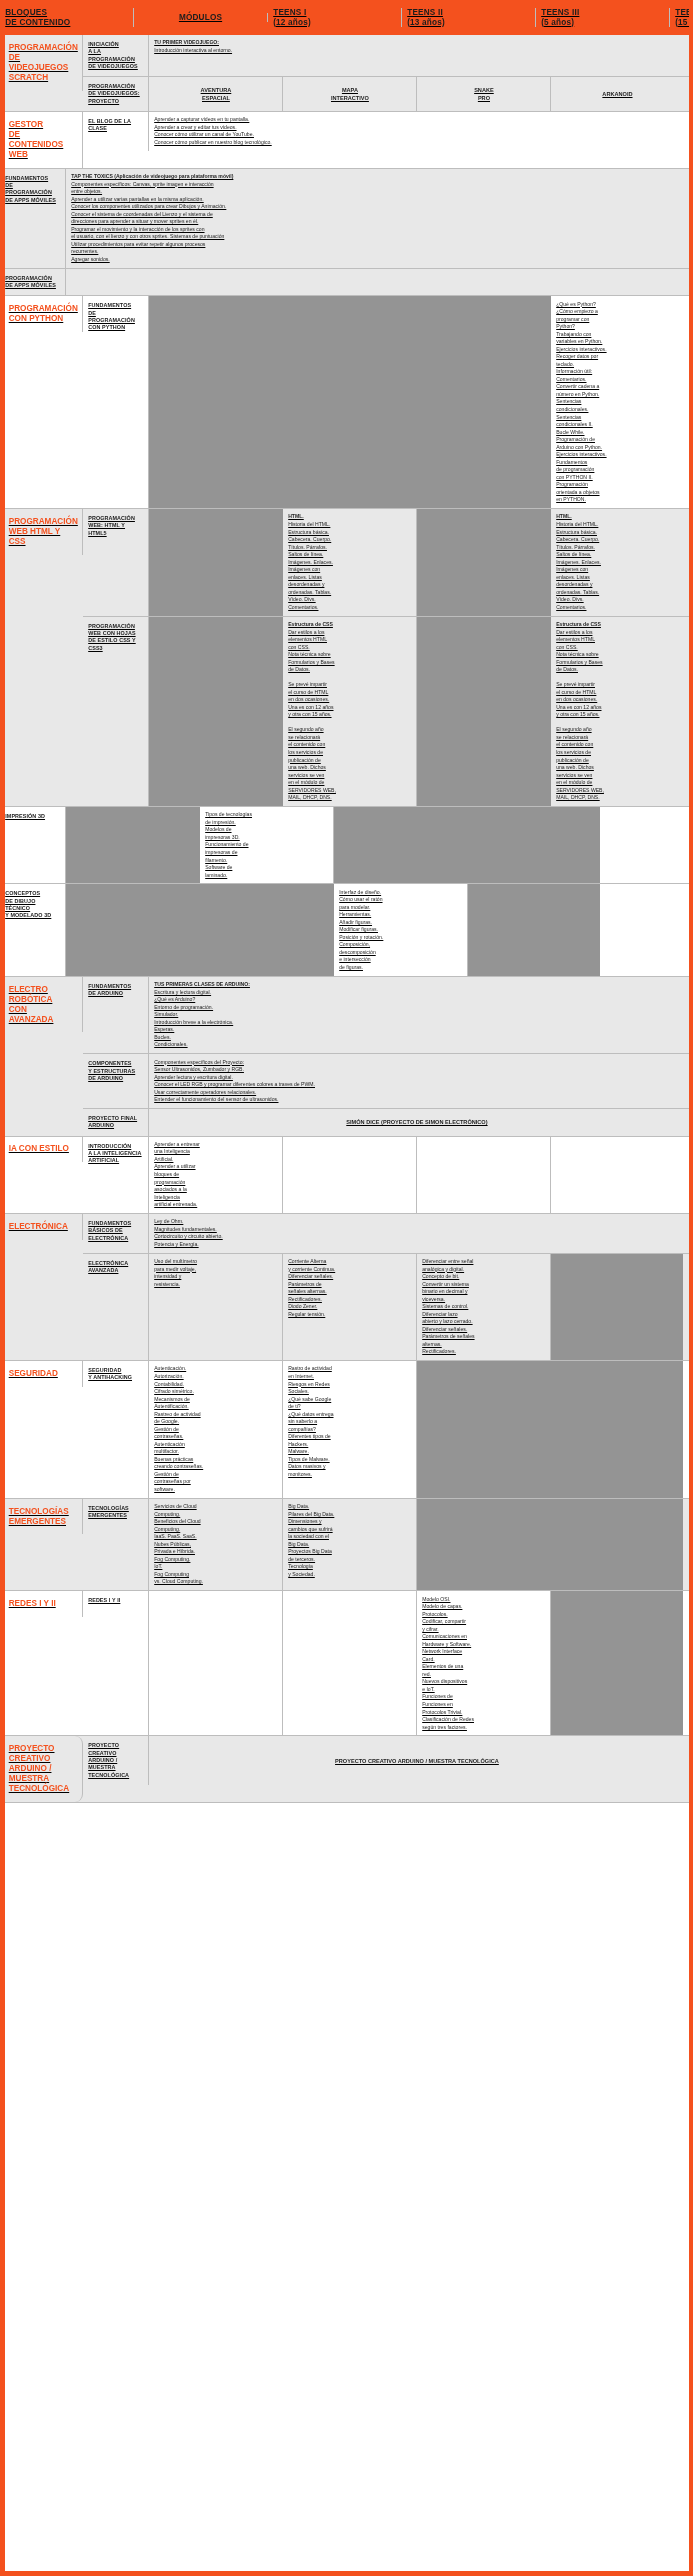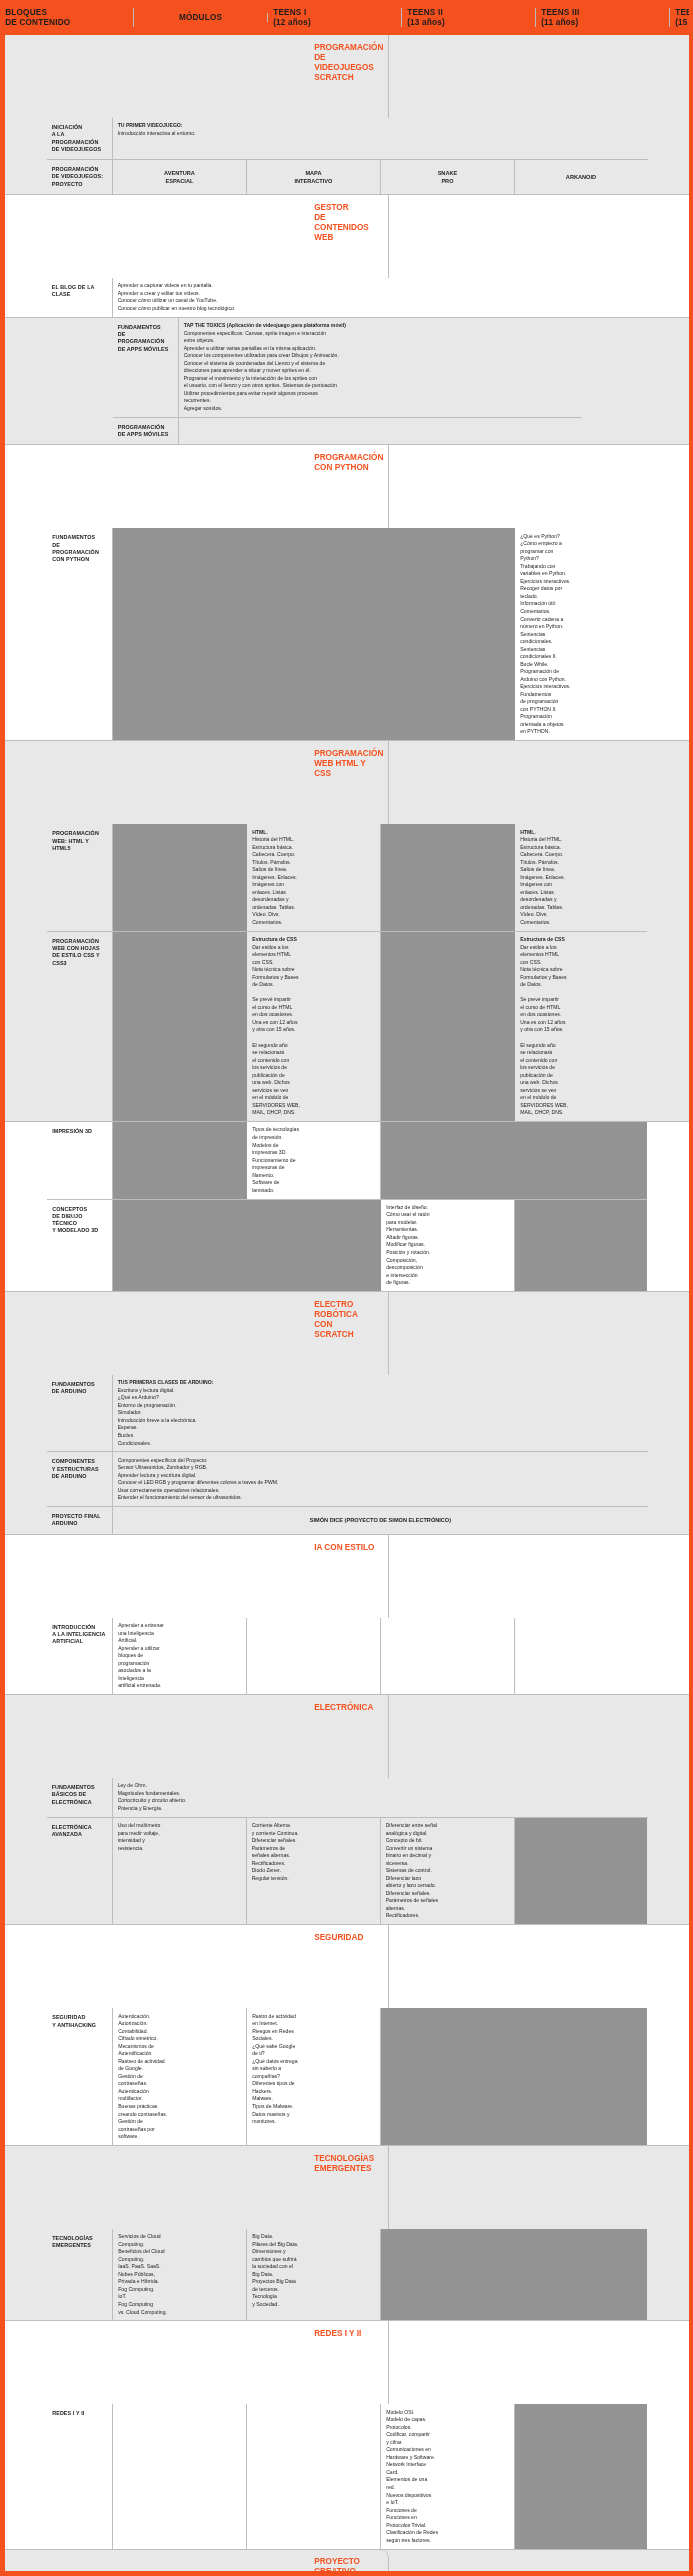--- a/index.html
+++ b/index.html
@@ -7,20 +7,21 @@
     margin: 0; padding: 0;
     background: #ffffff;
     font-family: "Liberation Sans", sans-serif;
   }
   #page {
     width: 694px;
     height: 2576px;
     position: relative;
     background: #ffffff;
     overflow: hidden;
+    text-decoration: underline;
   }
 
   
   .rail {
     position: absolute;
     background: #f4511e;
     z-index: 5;
   }
   .rail-left  { left: 0;  top: 0; width: 5.2px;  height: 2576px; }
   .rail-right { right: 0; top: 0; width: 5.2px;  height: 2576px; }
@@ -45,23 +46,22 @@
   .c-bloque  { width: 83px; padding-left: 8.7px; }
   .c-modulo  { width: 66px; text-align: center; }
   .c-teen    { width: 134px; text-align: left; }
   .c-teen.t4 { width: 132px; }
 
   
   .tbl { width: 694px; }
 
   .block {
     display: flex;
-    align-items: center;
+    align-items: flex-start;
     border-bottom: 0.9px solid #bdbdbd;
-    flex-direction: column;
   }
   .block.shaded { background: #e8e8e8; }
   .block.plain  { background: #ffffff; }
 
   .blockname {
     width: 83px;
     flex: 0 0 83px;
     color: #f4511e;
     font-weight: bold;
     font-size: 8.2px;
@@ -128,21 +128,21 @@
 
   <div class="header">
     <div class="cell c-bloque" style="white-space: pre-line;">BLOQUES
 DE CONTENIDO</div>
     <div class="cell c-modulo" style="white-space: pre-line;">MÓDULOS</div>
     <div class="cell c-teen" style="white-space: pre-line;">TEENS I
 (12 años)</div>
     <div class="cell c-teen" style="white-space: pre-line;">TEENS II
 (13 años)</div>
     <div class="cell c-teen" style="white-space: pre-line;">TEENS III
-(11 años)</div>
+(5 años)</div>
     <div class="cell c-teen t4" style="white-space: pre-line;">TEENS IV
 (15 años)</div>
   </div>
 
   <div class="tbl" id="table-body">
       <div class="block shaded">
         <div class="blockname" style="white-space: pre-line;">PROGRAMACIÓN
 DE VIDEOJUEGOS
 SCRATCH</div>
         <div class="rows">
@@ -390,21 +390,21 @@
 de figuras.</span></div>
               <div class="cell empty"></div>
             </div>
           </div>
         </div>
       </div>
       <div class="block shaded">
         <div class="blockname" style="white-space: pre-line;">ELECTRO
 ROBÓTICA
 CON
-SCRATCH</div>
+AVANZADA</div>
         <div class="rows">
           <div class="row">
             <div class="modname" style="white-space: pre-line;">FUNDAMENTOS
 DE ARDUINO</div>
             <div class="cells">
               <div class="cell span4 grey"><span class="hd">TUS PRIMERAS CLASES DE ARDUINO:</span><span style="white-space: pre-line;">Escritura y lectura digital.
 ¿Qué es Arduino?
 Entorno de programación.
 Simulador.
 Introducción breve a la electrónica.

